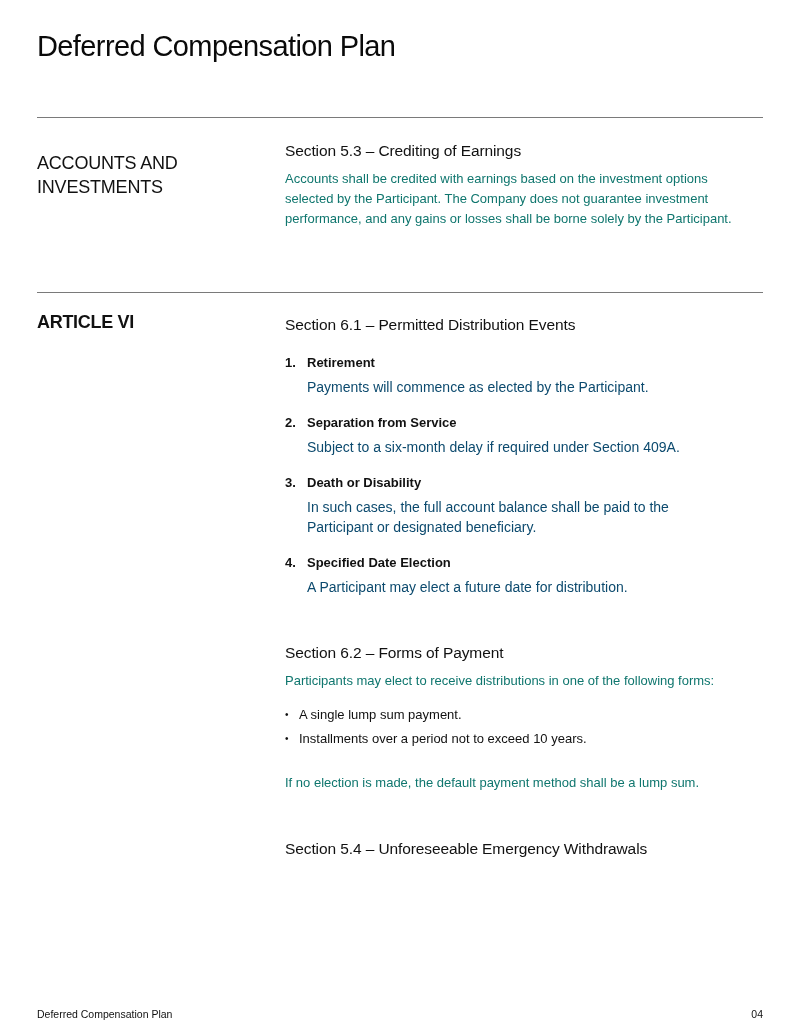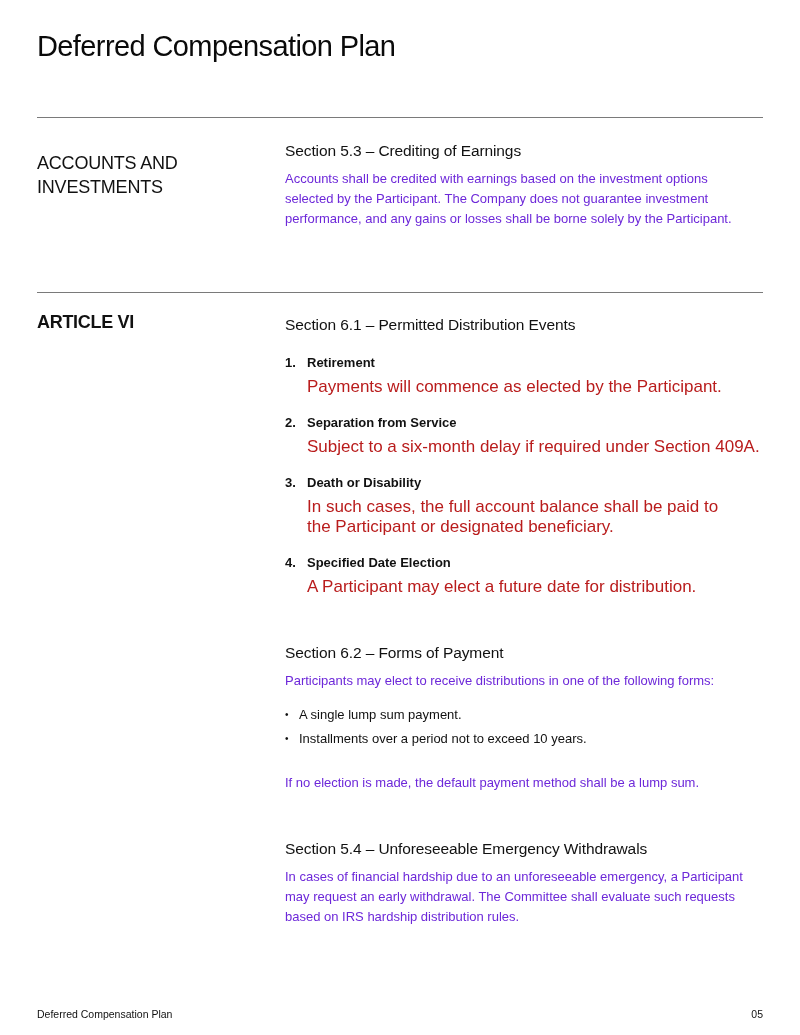--- a/index.html
+++ b/index.html
@@ -12,26 +12,26 @@
       font-size: 29px; font-weight: normal; letter-spacing: -0.6px; margin: 0;
       color: #0a0a0a;
     }
     .rule { position: absolute; left: 37px; width: 726px; height: 0; border-top: 1.5px solid #7a7a7a; }
     .article { position: absolute; left: 37px; width: 726px; }
     .art-left { position: absolute; left: 0; top: 0; width: 230px; }
     .art-num { font-size: 18px; font-weight: bold; letter-spacing: -0.3px; margin: 0; line-height: 22px; }
     .art-name { font-size: 18px; font-weight: normal; letter-spacing: -0.2px; line-height: 24px; margin-top: 14px; }
     .art-right { position: absolute; left: 248px; top: 4px; width: 478px; }
     .sec-title { font-size: 15.5px; font-weight: normal; margin: 0; line-height: 20px; letter-spacing: -0.1px; }
-    .para { font-size: 13px; line-height: 20px; margin: 8px 16px 0 0; color: #6d28d9; }
+    .para { font-size: 13px; line-height: 20px; margin: 8px 16px 0 0; color: #0f766e; }
     ol.events { list-style: none; margin: 18px 0 0 0; padding: 0; }
     ol.events li { position: relative; padding-left: 22px; margin-bottom: 16px; }
     .ev-num { position: absolute; left: 0; top: 0; font-size: 13px; font-weight: bold; line-height: 20px; }
     .ev-title { font-size: 13px; font-weight: bold; line-height: 20px; }
-    .ev-desc { font-size: 17px; line-height: 20px; margin-top: 4px; color: #b91c1c; }
+    .ev-desc { font-size: 14px; line-height: 20px; margin-top: 4px; color: #0c4a6e; }
     ul.forms { list-style: none; margin: 14px 0 0 0; padding: 0; }
     ul.forms li { position: relative; padding-left: 14px; font-size: 13px; line-height: 20px; margin-bottom: 4px; }
     .bullet { position: absolute; left: 0; top: 0; font-size: 10px; line-height: 20px; }
     .footer-left { position: absolute; left: 37px; top: 1008px; font-size: 10.5px; color: #111; }
     .footer-right { position: absolute; right: 37px; top: 1008px; font-size: 10.5px; color: #111; }
   </style>
 </head>
 <body>
 
 <h1 class="doc-title">Deferred Compensation Plan</h1>
@@ -95,20 +95,19 @@
         <li>
           <span class="bullet">•</span>
           <span>Installments over a period not to exceed 10 years.</span>
         </li>
       </ul>
       <p class="para" style="margin-top:24px;">If no election is made, the default payment method shall be a lump sum.</p>
     </div>
 
     <div style="margin-top:46px;">
       <h2 class="sec-title">Section 5.4 – Unforeseeable Emergency Withdrawals</h2>
-      <p class="para">In cases of financial hardship due to an unforeseeable emergency, a Participant may request an early withdrawal. The Committee shall evaluate such requests based on IRS hardship distribution rules.</p>
     </div>
 
   </div>
 </div>
 
 <div class="footer-left">Deferred Compensation Plan</div>
-<div class="footer-right">05</div>
+<div class="footer-right">04</div>
 
 </body></html>

